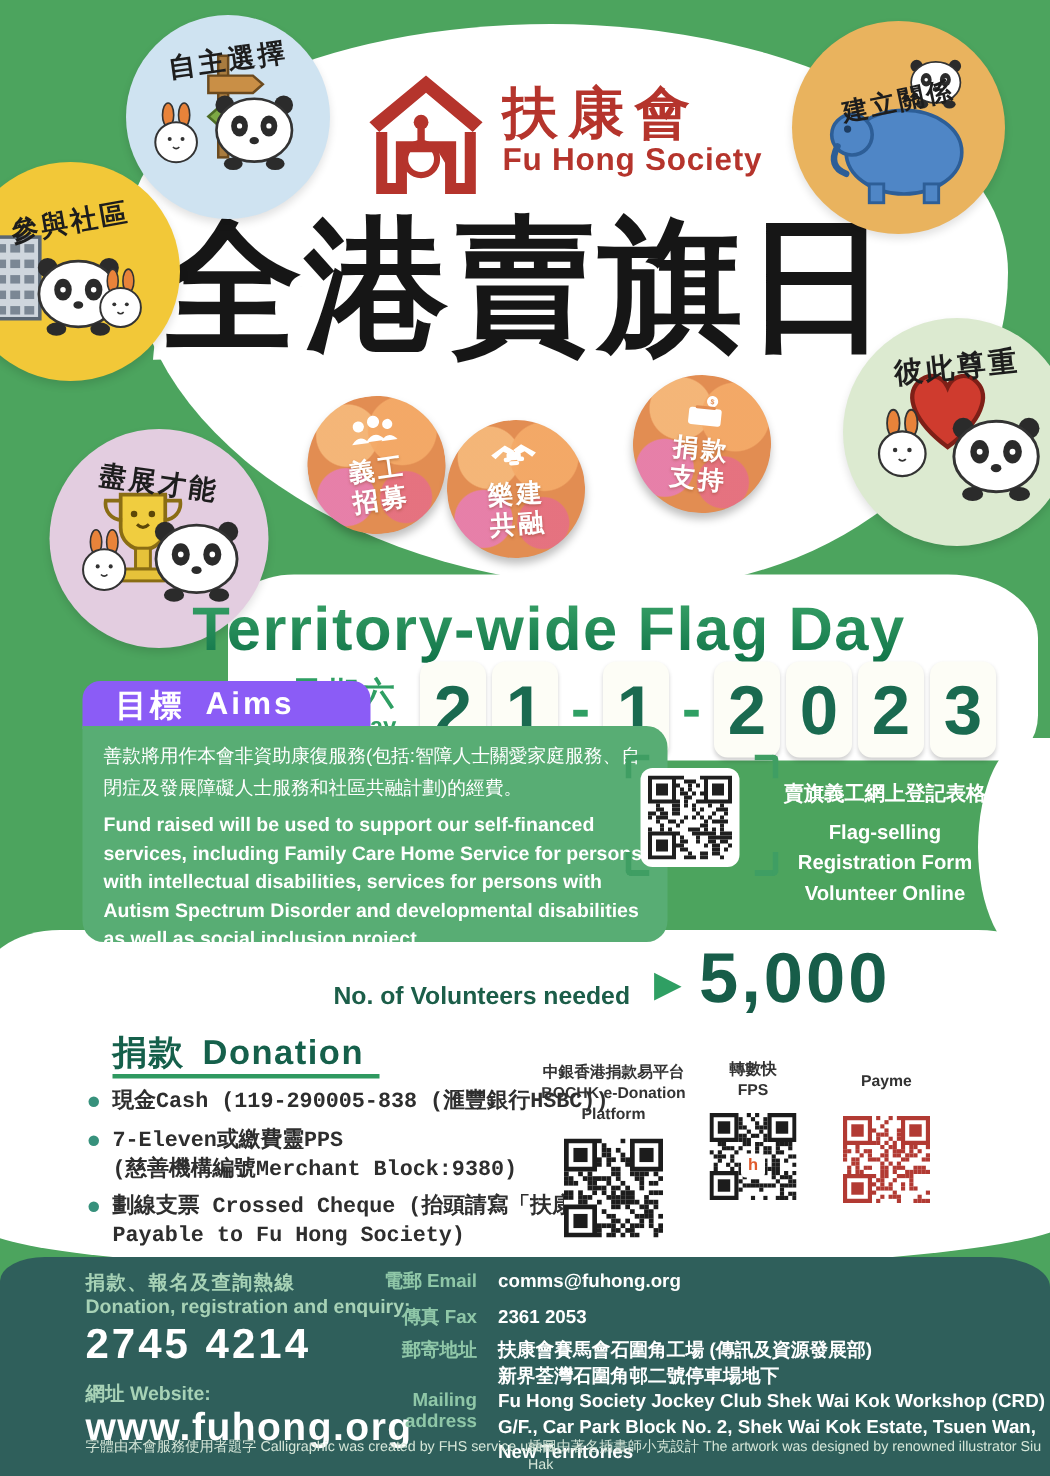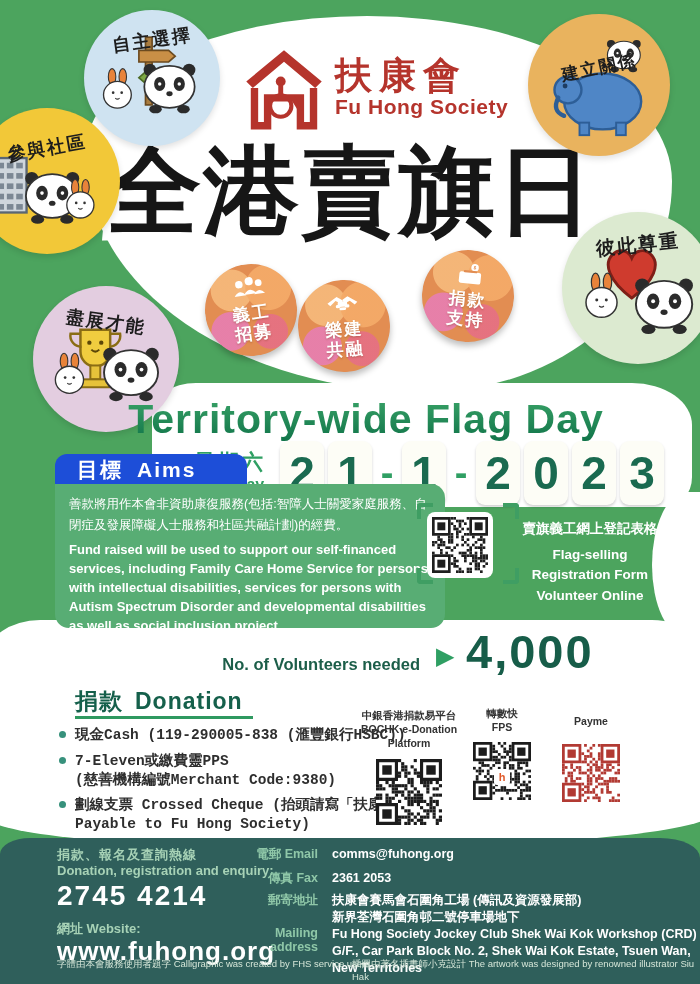--- a/index.html
+++ b/index.html
@@ -75,21 +75,21 @@
   .weekday-en{ font-size:16px; font-weight:bold; color:#2f9f63; }
   .date-row{ position:absolute; left:280px; top:441px; display:flex; gap:4px; align-items:center; }
   .tile{ width:44px; height:64px; background:#fdfdf6; border-radius:9px;
          box-shadow:0 2px 3px rgba(0,0,0,.18);
          display:flex; align-items:center; justify-content:center;
          font-size:46px; font-weight:bold; color:#1a6a50; }
   .dash{ width:22px; text-align:center; font-size:38px; font-weight:bold; color:#2f9f63; }
 
   
   .aims-tab{ position:absolute; left:55px; top:454px; width:192px; height:32px;
-             background:#1d4ed8; border-radius:12px 12px 0 0;
+             background:#8b5cf6; border-radius:12px 12px 0 0;
              display:flex; align-items:center; padding-left:22px; gap:14px; }
   .aims-tab span{ color:#ffffff; font-weight:bold; font-size:21px; letter-spacing:2px; }
   .aims-box{ position:absolute; left:55px; top:484px; width:390px; height:144px;
              background:#58ad74; border-radius:0 14px 14px 14px; padding:10px 14px; }
   .aims-zh{ color:#ffffff; font-size:12.5px; line-height:1.65; margin-bottom:6px; }
   .aims-en{ color:#ffffff; font-size:13px; font-weight:bold; line-height:1.45; }
 
   
   .reg-qr-tile{ position:absolute; left:427px; top:512px; width:66px; height:66px;
                 background:#ffffff; border-radius:8px; padding:5px; }
@@ -506,35 +506,35 @@
     <div class="reg-label-zh">賣旗義工網上登記表格</div>
     <div class="reg-label-en">
       <div>Flag-selling</div>
       <div>Registration Form</div>
       <div>Volunteer Online</div>
     </div>
   </div>
 
   <div class="vol-en">No. of Volunteers needed</div>
   <div class="vol-arrow">▶</div>
-  <div class="vol-count">4,000</div>
+  <div class="vol-count">5,000</div>
 
   <div class="don-head">
     <span>捐款</span><span class="sp"></span><span>Donation</span>
   </div>
   <div class="don-underline"></div>
 
   <div class="don-item di-1">
     <span class="dot"></span>
     <div>現金Cash (119-290005-838 (滙豐銀行HSBC))</div>
   </div>
   <div class="don-item di-2">
     <span class="dot"></span>
     <div>7-Eleven或繳費靈PPS</div>
-    <div>(慈善機構編號Merchant Code:9380)</div>
+    <div>(慈善機構編號Merchant Block:9380)</div>
   </div>
   <div class="don-item di-3">
     <span class="dot"></span>
     <div>劃線支票 Crossed Cheque (抬頭請寫「扶康會」</div>
     <div>Payable to Fu Hong Society)</div>
   </div>
 
   <div class="qr-col qr-col-1">
     <div class="qr-label">
       <div>中銀香港捐款易平台</div>

